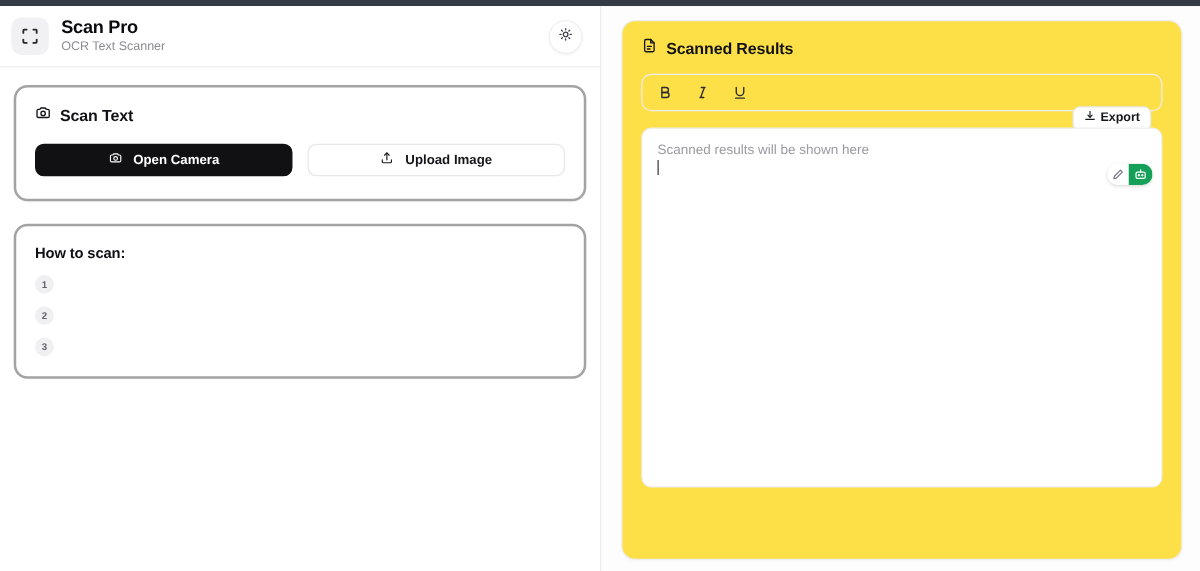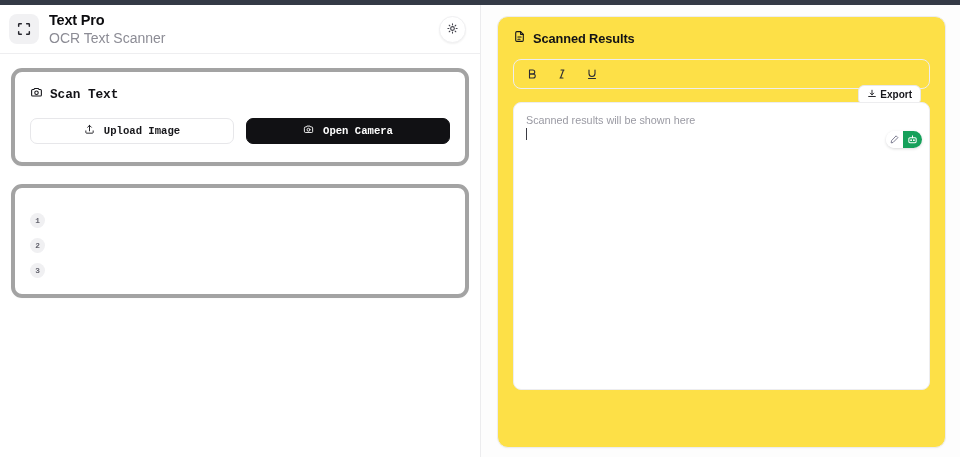--- a/index.html
+++ b/index.html
@@ -46,40 +46,39 @@
     display: flex; align-items: center; justify-content: center;
     flex: 0 0 auto;
   }
   .logo-badge svg { display: block; }
   .brand { margin-left: 10px; line-height: 1.15; }
   .brand-title {
     font-size: 14.5px; font-weight: 700; color: #0c0c0f;
     letter-spacing: -0.2px;
   }
   .brand-sub {
-    font-size: 14px; color: #8c8c95; margin-top: 1px;
+    font-size: 10px; color: #8c8c95; margin-top: 1px;
   }
   .theme-toggle {
     margin-left: auto;
     width: 27px; height: 27px; border-radius: 50%;
     background: #ffffff;
     border: 1px solid #f0f0f2;
     box-shadow: 0 1px 2px rgba(16,16,20,0.06);
     display: flex; align-items: center; justify-content: center;
     cursor: pointer;
   }
 
   .left-body { padding: 14px 11px 0 11px; }
 
   .card {
     background: #ffffff;
-    border: 4px solid #a3a3a3;
+    border: 2px solid #a3a3a3;
     border-radius: 11px;
     box-shadow: 0 1px 2px rgba(18,18,22,0.025);
-    font-family: Liberation Mono, monospace;
   }
 
   .scan-card { padding: 14px 15px 18px 15px; }
   .card-title {
     display: flex; align-items: center; gap: 7px;
     font-size: 12.8px; font-weight: 700; color: #121216;
     letter-spacing: -0.1px;
   }
   .btn-row { display: flex; gap: 12px; margin-top: 15px; }
   .btn {
@@ -219,21 +218,21 @@
     <div class="header">
       <div class="logo-badge">
         <svg width="16" height="16" viewBox="0 0 24 24" fill="none" stroke="#26262d" stroke-width="2.2" stroke-linecap="round" stroke-linejoin="round">
           <path d="M4 8V5a1 1 0 0 1 1-1h3"></path>
           <path d="M16 4h3a1 1 0 0 1 1 1v3"></path>
           <path d="M20 16v3a1 1 0 0 1-1 1h-3"></path>
           <path d="M8 20H5a1 1 0 0 1-1-1v-3"></path>
         </svg>
       </div>
       <div class="brand">
-        <div class="brand-title">Text Pro</div>
+        <div class="brand-title">Scan Pro</div>
         <div class="brand-sub">OCR Text Scanner</div>
       </div>
       <div class="theme-toggle">
         <span>
           <svg width="11" height="11" viewBox="0 0 24 24" fill="none" stroke="#45454e" stroke-width="2.4" stroke-linecap="round">
             <circle cx="12" cy="12" r="4"></circle>
             <path d="M12 2v2M12 20v2M4.9 4.9l1.4 1.4M17.7 17.7l1.4 1.4M2 12h2M20 12h2M4.9 19.1l1.4-1.4M17.7 6.3l1.4-1.4"></path>
           </svg>
         </span>
       </div>
@@ -246,44 +245,45 @@
           <span>
             <svg width="13" height="13" viewBox="0 0 24 24" fill="none" stroke="#15151a" stroke-width="2" stroke-linecap="round" stroke-linejoin="round">
               <path d="M3 8.5a2 2 0 0 1 2-2h2.2l1.3-2h6.9l1.3 2H19a2 2 0 0 1 2 2v8a2 2 0 0 1-2 2H5a2 2 0 0 1-2-2z"></path>
               <circle cx="12" cy="12.5" r="3.2"></circle>
             </svg>
           </span>
           <span>Scan Text</span>
         </div>
 
         <div class="btn-row">
+          <div class="btn btn-primary">
+            <span>
+              <svg width="11" height="11" viewBox="0 0 24 24" fill="none" stroke="#ffffff" stroke-width="2" stroke-linecap="round" stroke-linejoin="round">
+                <path d="M3 8.5a2 2 0 0 1 2-2h2.2l1.3-2h6.9l1.3 2H19a2 2 0 0 1 2 2v8a2 2 0 0 1-2 2H5a2 2 0 0 1-2-2z"></path>
+                <circle cx="12" cy="12.5" r="3.2"></circle>
+              </svg>
+            </span>
+            <span>Open Camera</span>
+          </div>
+
           <div class="btn btn-secondary">
             <span>
               <svg width="11" height="11" viewBox="0 0 24 24" fill="none" stroke="#17171c" stroke-width="2" stroke-linecap="round" stroke-linejoin="round">
                 <path d="M12 15V3"></path>
                 <path d="M8 7l4-4 4 4"></path>
                 <path d="M4 15v3.5a1.5 1.5 0 0 0 1.5 1.5h13a1.5 1.5 0 0 0 1.5-1.5V15"></path>
               </svg>
             </span>
             <span>Upload Image</span>
           </div>
-
-          <div class="btn btn-primary">
-            <span>
-              <svg width="11" height="11" viewBox="0 0 24 24" fill="none" stroke="#ffffff" stroke-width="2" stroke-linecap="round" stroke-linejoin="round">
-                <path d="M3 8.5a2 2 0 0 1 2-2h2.2l1.3-2h6.9l1.3 2H19a2 2 0 0 1 2 2v8a2 2 0 0 1-2 2H5a2 2 0 0 1-2-2z"></path>
-                <circle cx="12" cy="12.5" r="3.2"></circle>
-              </svg>
-            </span>
-            <span>Open Camera</span>
-          </div>
         </div>
       </div>
 
       <div class="card howto-card">
+        <div class="howto-title">How to scan:</div>
         <div class="steps">
           <div class="step">
             <div class="step-num">1</div>
           </div>
           <div class="step">
             <div class="step-num">2</div>
           </div>
           <div class="step">
             <div class="step-num">3</div>
           </div>

